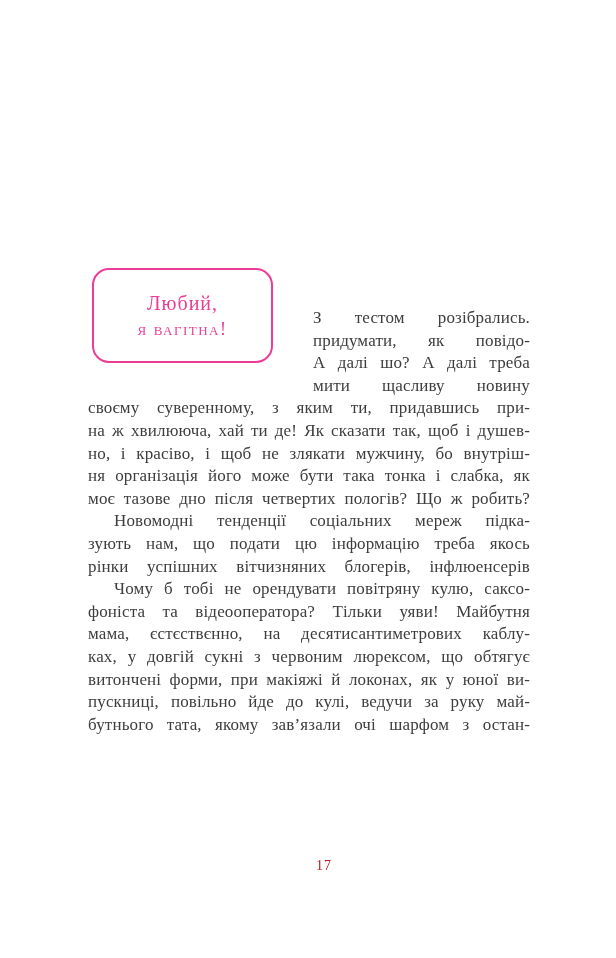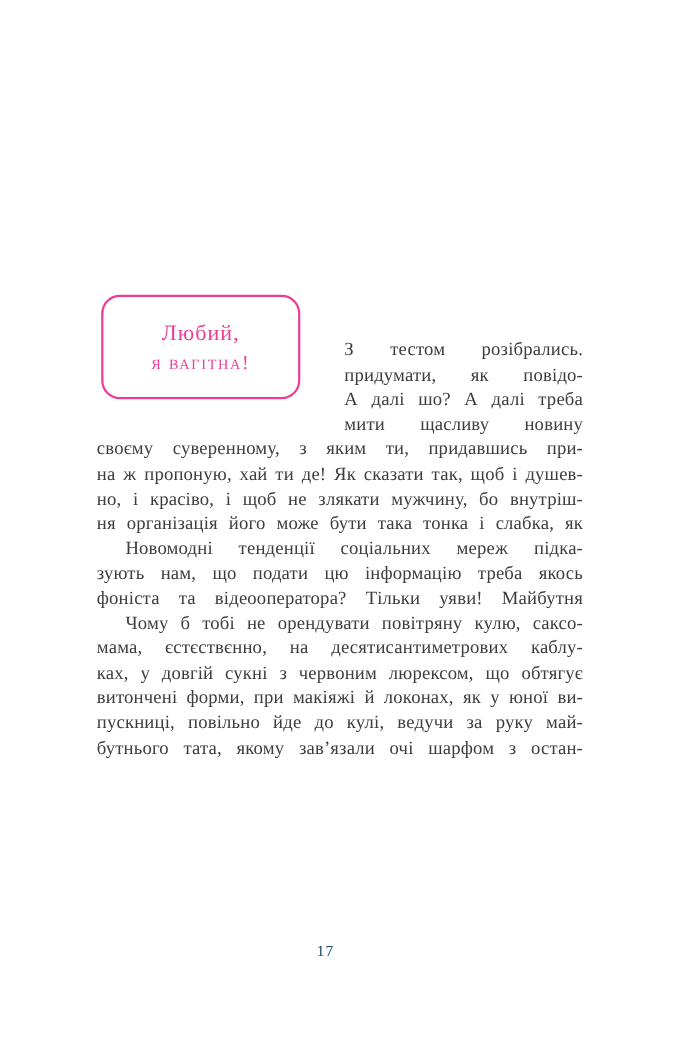--- a/index.html
+++ b/index.html
@@ -72,24 +72,24 @@
     text-indent: 26px;
   }
   .line.ragged {
     text-align-last: left;
   }
   .page-number {
     position: absolute;
     left: 260px;
     top: 858px;
     width: 72px;
-    text-align: center;
+    text-align: right;
     font-size: 14px;
     line-height: 16px;
-    color: #0c4a6e;
+    color: #b91c1c;
     letter-spacing: 1px;
   }
 </style>
 </head>
 <body>
 
 <div class="page">
 
   <div class="callout">
     <div class="callout-line1">Любий,</div>
@@ -99,31 +99,33 @@
   <div class="content">
     <div class="float-spacer"></div>
     <div class="para">
         <div class="line">З тестом розібрались.</div>
         <div class="line">придумати, як повідо-</div>
         <div class="line">А далі шо? А далі треба</div>
         <div class="line">мити щасливу новину</div>
       </div>
     <div class="para">
         <div class="line">своєму суверенному, з яким ти, придавшись при-</div>
-        <div class="line">на ж пропоную, хай ти де! Як сказати так, щоб і душев-</div>
+        <div class="line">на ж хвилююча, хай ти де! Як сказати так, щоб і душев-</div>
         <div class="line">но, і красіво, і щоб не злякати мужчину, бо внутріш-</div>
         <div class="line">ня організація його може бути така тонка і слабка, як</div>
+        <div class="line">моє тазове дно після четвертих пологів? Що ж робить?</div>
       </div>
     <div class="para">
         <div class="line indent">Новомодні тенденції соціальних мереж підка-</div>
         <div class="line">зують нам, що подати цю інформацію треба якось</div>
+        <div class="line">рінки успішних вітчизняних блогерів, інфлюенсерів</div>
       </div>
     <div class="para">
+        <div class="line indent">Чому б тобі не орендувати повітряну кулю, саксо-</div>
         <div class="line">фоніста та відеооператора? Тільки уяви! Майбутня</div>
-        <div class="line indent">Чому б тобі не орендувати повітряну кулю, саксо-</div>
         <div class="line">мама, єстєствєнно, на десятисантиметрових каблу-</div>
         <div class="line">ках, у довгій сукні з червоним люрексом, що обтягує</div>
         <div class="line">витончені форми, при макіяжі й локонах, як у юної ви-</div>
         <div class="line">пускниці, повільно йде до кулі, ведучи за руку май-</div>
         <div class="line">бутнього тата, якому зав’язали очі шарфом з остан-</div>
       </div>
   </div>
 
   <div class="page-number">17</div>
 

